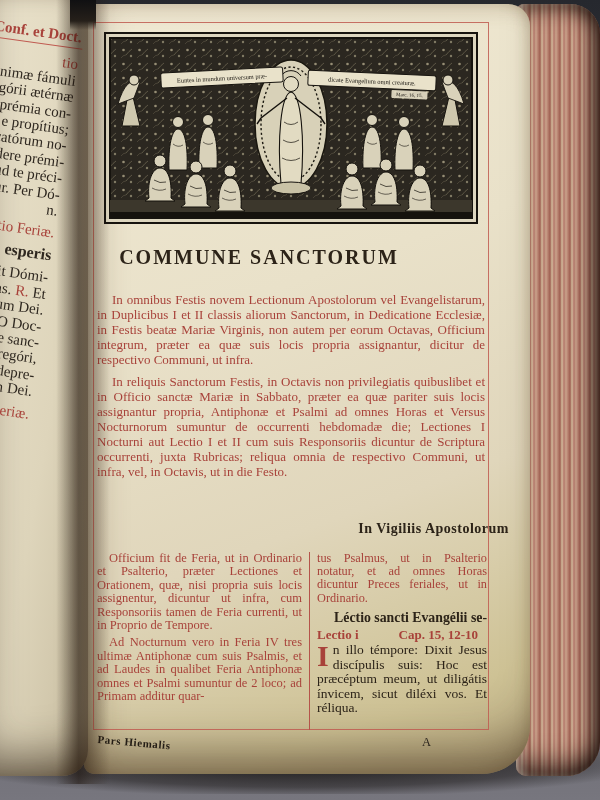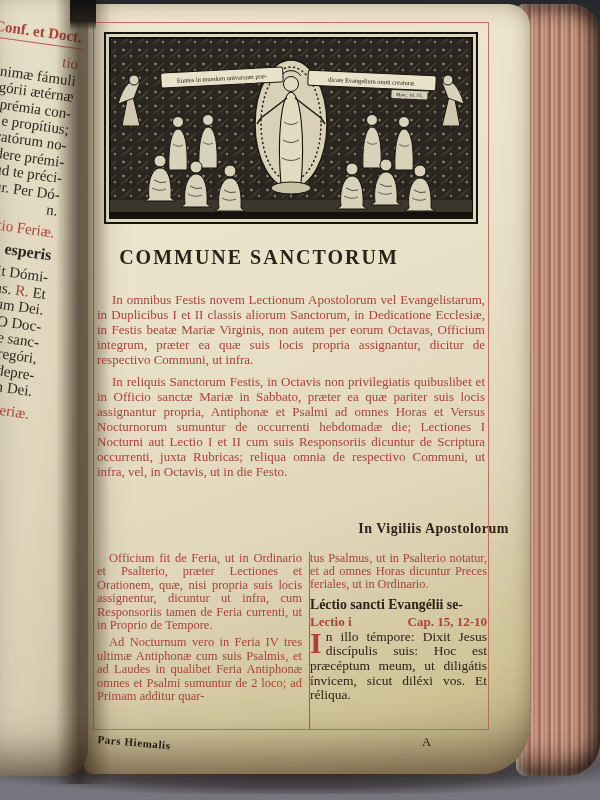--- a/index.html
+++ b/index.html
@@ -71,31 +71,31 @@
     display:flex;overflow:hidden;
   }
   .col-left{
     width:212px;padding-right:7px;box-sizing:border-box;
     color:var(--red);font-size:12.5px;line-height:13.4px;text-align:justify;
   }
   .col-left p{margin:0;}
   .col-left p + p{margin-top:4px;text-indent:12px;}
   .col-left p:first-child{text-indent:12px;}
   .col-right{
-    flex:1;border-left:1px solid #b5544a;
+    flex:1;border-left:1px solid #b5544a;padding-left:7px;
     font-size:12.3px;line-height:13.2px;text-align:justify;
   }
   .col-right .cont{color:var(--red);margin:0;}
   .gospel-heading{
-    margin:5px 9px 0 0;color:#2c2318;text-align:left;
+    margin:5px 0 0 0;color:#2c2318;text-align:right;
     font-size:13.8px;line-height:15px;font-weight:600;
   }
   .lectio-line{
     display:flex;justify-content:space-between;align-items:baseline;
-    color:var(--red);font-size:13px;margin:3px 0 2px 0;font-weight:600;
+    color:var(--red);font-size:13px;margin:3px 9px 2px 0;font-weight:600;
   }
   .gospel{
     color:#2c2318;font-size:13.5px;line-height:14.6px;text-align:justify;margin:0;
   }
   .dropcap{
     float:left;font-size:30px;line-height:25px;padding-right:4px;
     color:var(--red);font-weight:bold;
   }
   .sig-line{
     position:absolute;left:14px;top:729px;

